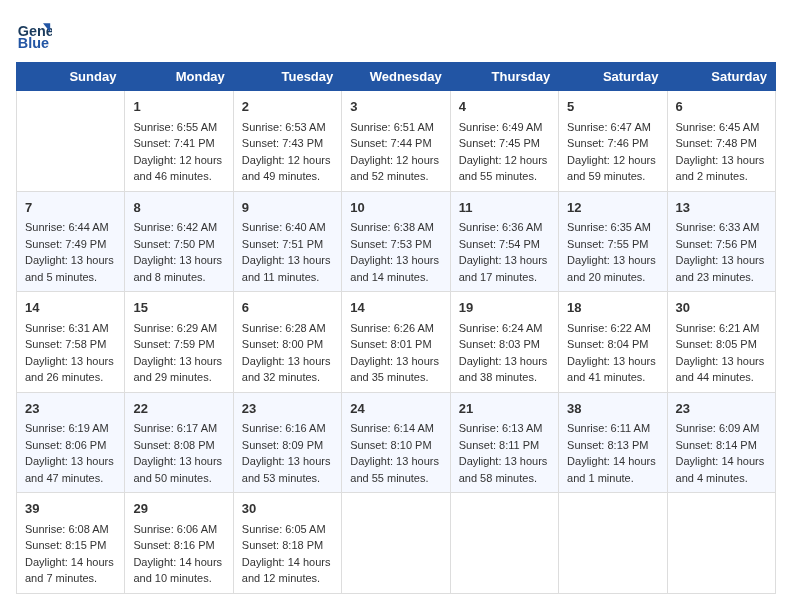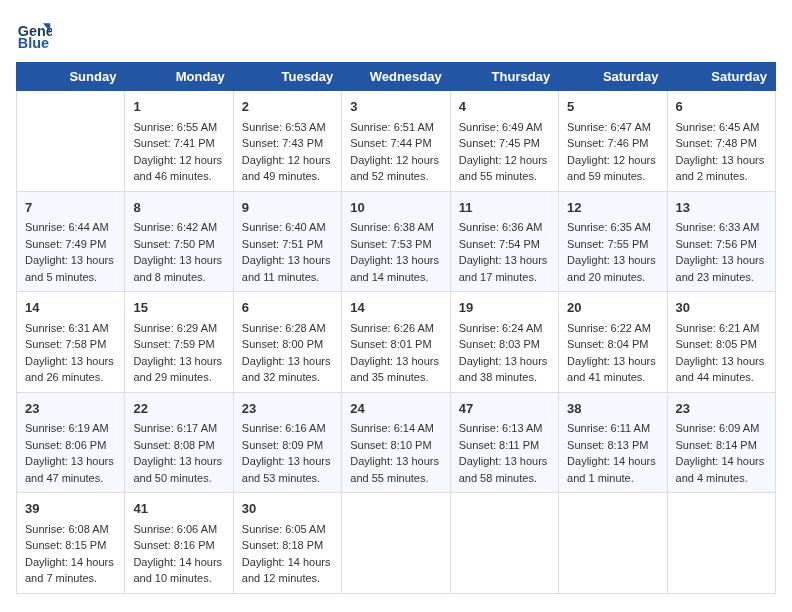--- a/index.html
+++ b/index.html
@@ -187,21 +187,21 @@
         </td>
         <td>
           <span class="day-number">14</span>
           <div class="cell-content">Sunrise: 6:26 AM<br>Sunset: 8:01 PM<br>Daylight: 13 hours<br>and 35 minutes.</div>
         </td>
         <td>
           <span class="day-number">19</span>
           <div class="cell-content">Sunrise: 6:24 AM<br>Sunset: 8:03 PM<br>Daylight: 13 hours<br>and 38 minutes.</div>
         </td>
         <td>
-          <span class="day-number">20</span>
+          <span class="day-number">18</span>
           <div class="cell-content">Sunrise: 6:22 AM<br>Sunset: 8:04 PM<br>Daylight: 13 hours<br>and 41 minutes.</div>
         </td>
         <td>
           <span class="day-number">30</span>
           <div class="cell-content">Sunrise: 6:21 AM<br>Sunset: 8:05 PM<br>Daylight: 13 hours<br>and 44 minutes.</div>
         </td>
       </tr>
       <tr>
         <td>
           <span class="day-number">23</span>
@@ -213,39 +213,39 @@
         </td>
         <td>
           <span class="day-number">23</span>
           <div class="cell-content">Sunrise: 6:16 AM<br>Sunset: 8:09 PM<br>Daylight: 13 hours<br>and 53 minutes.</div>
         </td>
         <td>
           <span class="day-number">24</span>
           <div class="cell-content">Sunrise: 6:14 AM<br>Sunset: 8:10 PM<br>Daylight: 13 hours<br>and 55 minutes.</div>
         </td>
         <td>
-          <span class="day-number">47</span>
+          <span class="day-number">21</span>
           <div class="cell-content">Sunrise: 6:13 AM<br>Sunset: 8:11 PM<br>Daylight: 13 hours<br>and 58 minutes.</div>
         </td>
         <td>
           <span class="day-number">38</span>
           <div class="cell-content">Sunrise: 6:11 AM<br>Sunset: 8:13 PM<br>Daylight: 14 hours<br>and 1 minute.</div>
         </td>
         <td>
           <span class="day-number">23</span>
           <div class="cell-content">Sunrise: 6:09 AM<br>Sunset: 8:14 PM<br>Daylight: 14 hours<br>and 4 minutes.</div>
         </td>
       </tr>
       <tr>
         <td>
           <span class="day-number">39</span>
           <div class="cell-content">Sunrise: 6:08 AM<br>Sunset: 8:15 PM<br>Daylight: 14 hours<br>and 7 minutes.</div>
         </td>
         <td>
-          <span class="day-number">41</span>
+          <span class="day-number">29</span>
           <div class="cell-content">Sunrise: 6:06 AM<br>Sunset: 8:16 PM<br>Daylight: 14 hours<br>and 10 minutes.</div>
         </td>
         <td>
           <span class="day-number">30</span>
           <div class="cell-content">Sunrise: 6:05 AM<br>Sunset: 8:18 PM<br>Daylight: 14 hours<br>and 12 minutes.</div>
         </td>
         <td></td>
         <td></td>
         <td></td>
         <td></td>

